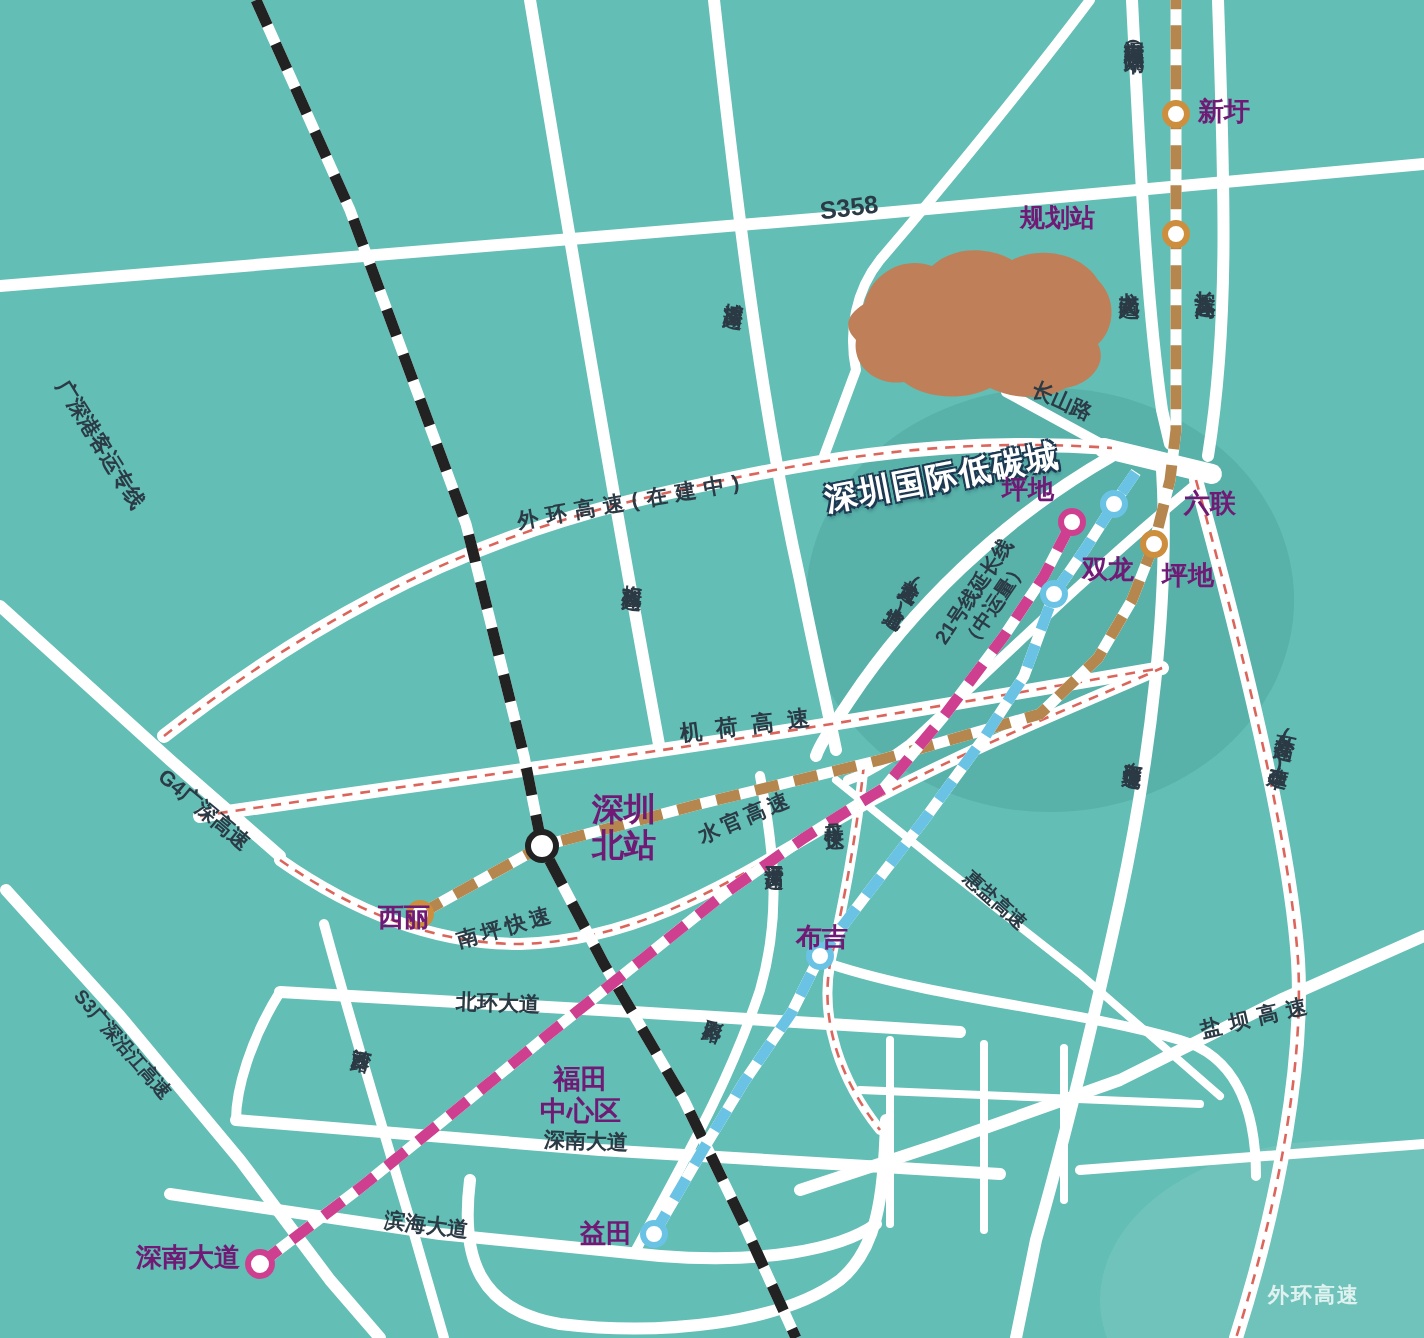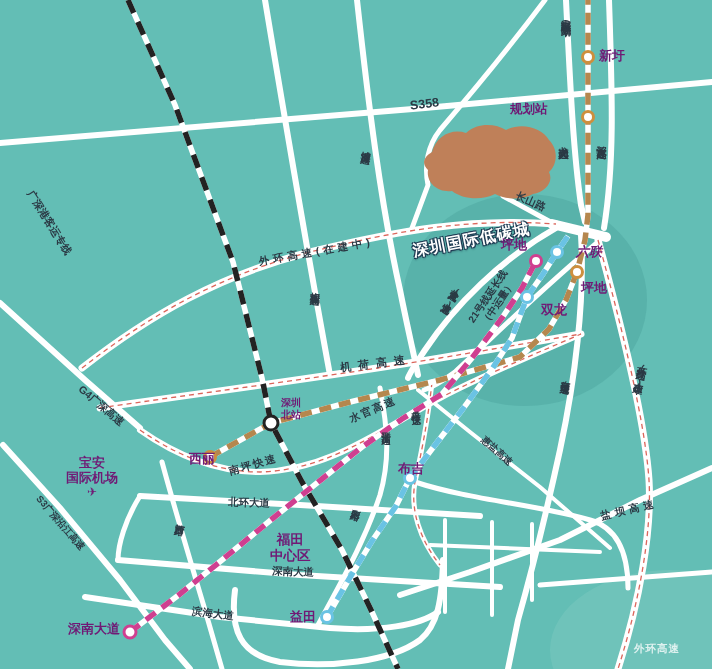--- a/index.html
+++ b/index.html
@@ -120,22 +120,22 @@
   <div class="lbl station" style="left:599px;top:49px;">新圩</div>
   <div class="lbl station" style="left:510px;top:103px;font-size:12.5px;">规划站</div>
   <div class="lbl vert" style="left:558px;top:138px;height:66px;font-size:10.5px;">龙岗大道</div>
   <div class="lbl vert" style="left:596px;top:137px;height:62px;font-size:10.5px;">长深高速</div>
   <div class="lbl" style="left:515px;top:196px;font-size:10.5px;transform:rotate(24deg);">长山路</div>
   <div class="lbl railtag" style="left:30px;top:186px;transform:rotate(58deg);transform-origin:left center;">广深港客运专线</div>
 
 
   <div class="lbl lowcarbon" style="left:412px;top:232px;transform:rotate(-11deg);">深圳国际低碳城</div>
   <div class="lbl station" style="left:501px;top:238px;">坪地</div>
-  <div class="lbl station" style="left:576px;top:245px;font-style:italic;">六联</div>
-  <div class="lbl station" style="left:541px;top:303px;">双龙</div>
+  <div class="lbl station" style="left:592px;top:245px;">六联</div>
+  <div class="lbl station" style="left:541px;top:278px;">双龙</div>
   <div class="lbl station" style="left:581px;top:281px;">坪地</div>
   <div class="lbl twoline" style="left:462px;top:288px;font-size:10px;transform:rotate(-56deg);">
     <div>21号线延长线</div>
     <div>（中运量）</div>
   </div>
   <div class="lbl vert" style="left:436px;top:278px;height:80px;font-size:9.5px;transform:rotate(30deg);">盐龙大道(北通道)</div>
 
   <div class="lbl sp4" style="left:258px;top:246px;transform:rotate(-10deg);font-size:10.5px;">外环高速(在建中)</div>
   <div class="lbl vert" style="left:628px;top:358px;height:100px;font-size:10px;transform:rotate(12deg);">外环高速(在建中)</div>
   <div class="lbl vert" style="left:358px;top:143px;height:52px;font-size:10px;transform:rotate(8deg);">博深高速</div>
@@ -143,28 +143,23 @@
   <div class="lbl sp7" style="left:340px;top:358px;transform:rotate(-7deg);">机荷高速</div>
   <div class="lbl sp2" style="left:348px;top:404px;transform:rotate(-23deg);font-size:10.5px;">水官高速</div>
   <div class="lbl sp2" style="left:228px;top:459px;transform:rotate(-16deg);font-size:10.5px;">南坪快速</div>
   <div class="lbl vert" style="left:381px;top:424px;height:50px;font-size:9.5px;">清平高速</div>
   <div class="lbl vert" style="left:412px;top:404px;height:54px;font-size:9.5px;transform:rotate(-4deg);">丹平快速</div>
   <div class="lbl vert" style="left:556px;top:372px;height:84px;font-size:9.5px;transform:rotate(9deg);">东部过境通道</div>
   <div class="lbl" style="left:478px;top:446px;transform:rotate(42deg);font-size:9.5px;">惠盐高速</div>
   <div class="lbl sp4" style="left:600px;top:504px;transform:rotate(-13deg);font-size:10.5px;">盐坝高速</div>
 
   <div class="lbl" style="left:80px;top:382px;transform:rotate(40deg);transform-origin:left center;font-size:10.5px;">G4广深高速</div>
-  <div class="lbl twoline station" style="left:66px;top:456px;font-size:13px;">
-    <div>宝安</div>
-    <div>国际机场</div>
-    <div class="plane">✈</div>
-  </div>
   <div class="lbl" style="left:38px;top:492px;transform:rotate(49deg);transform-origin:left center;font-size:9.5px;">S3广深沿江高速</div>
 
-  <div class="lbl twoline station" style="left:281px;top:397px;font-size:10px;font-family:Liberation Serif, serif;">
+  <div class="lbl twoline station" style="left:296px;top:397px;font-size:16px;font-family:Liberation Serif, serif;">
     <div>深圳</div>
     <div>北站</div>
   </div>
   <div class="lbl station" style="left:189px;top:452px;">西丽</div>
   <div class="lbl station" style="left:398px;top:462px;">布吉</div>
 
   <div class="lbl" style="left:228px;top:497px;font-size:10.5px;transform:rotate(2deg);">北环大道</div>
   <div class="lbl vert" style="left:172px;top:516px;height:52px;font-size:9.5px;transform:rotate(12deg);">沙河西路</div>
   <div class="lbl vert" style="left:348px;top:502px;height:42px;font-size:9.5px;transform:rotate(18deg);">彩田路</div>
   <div class="lbl twoline station" style="left:270px;top:532px;font-size:13.5px;">

